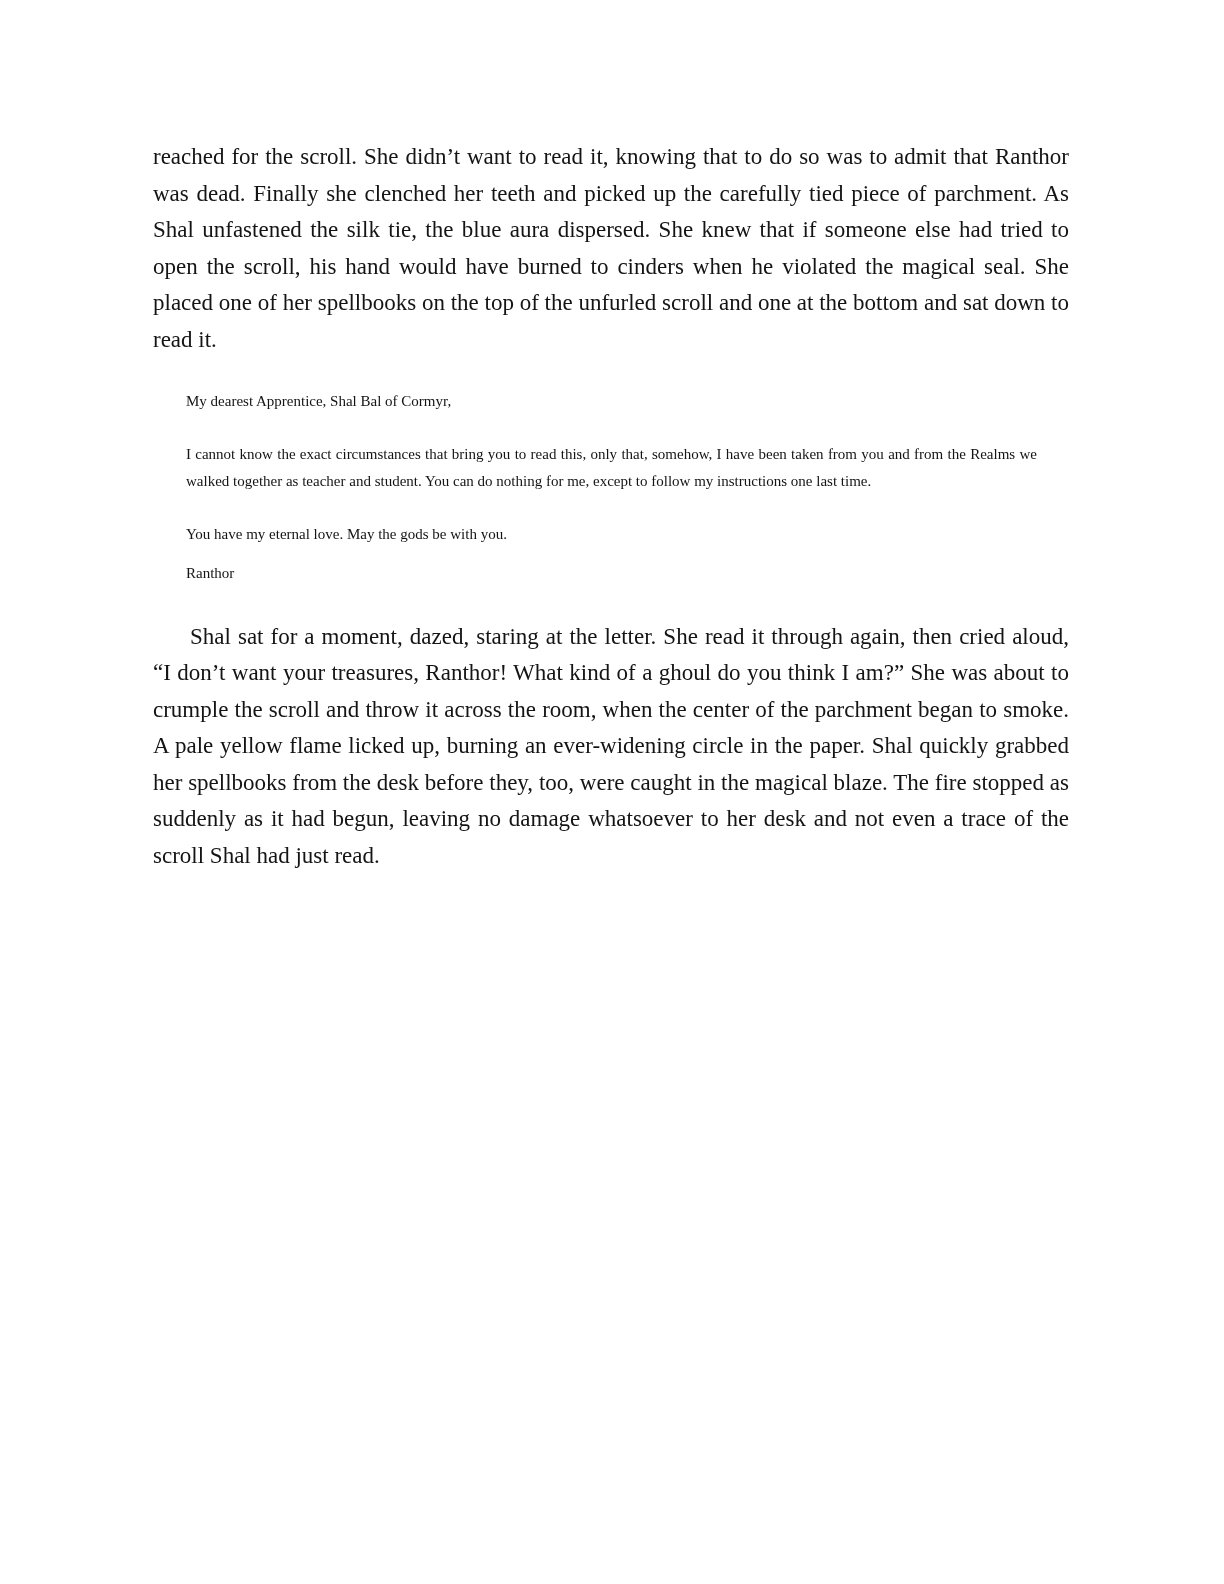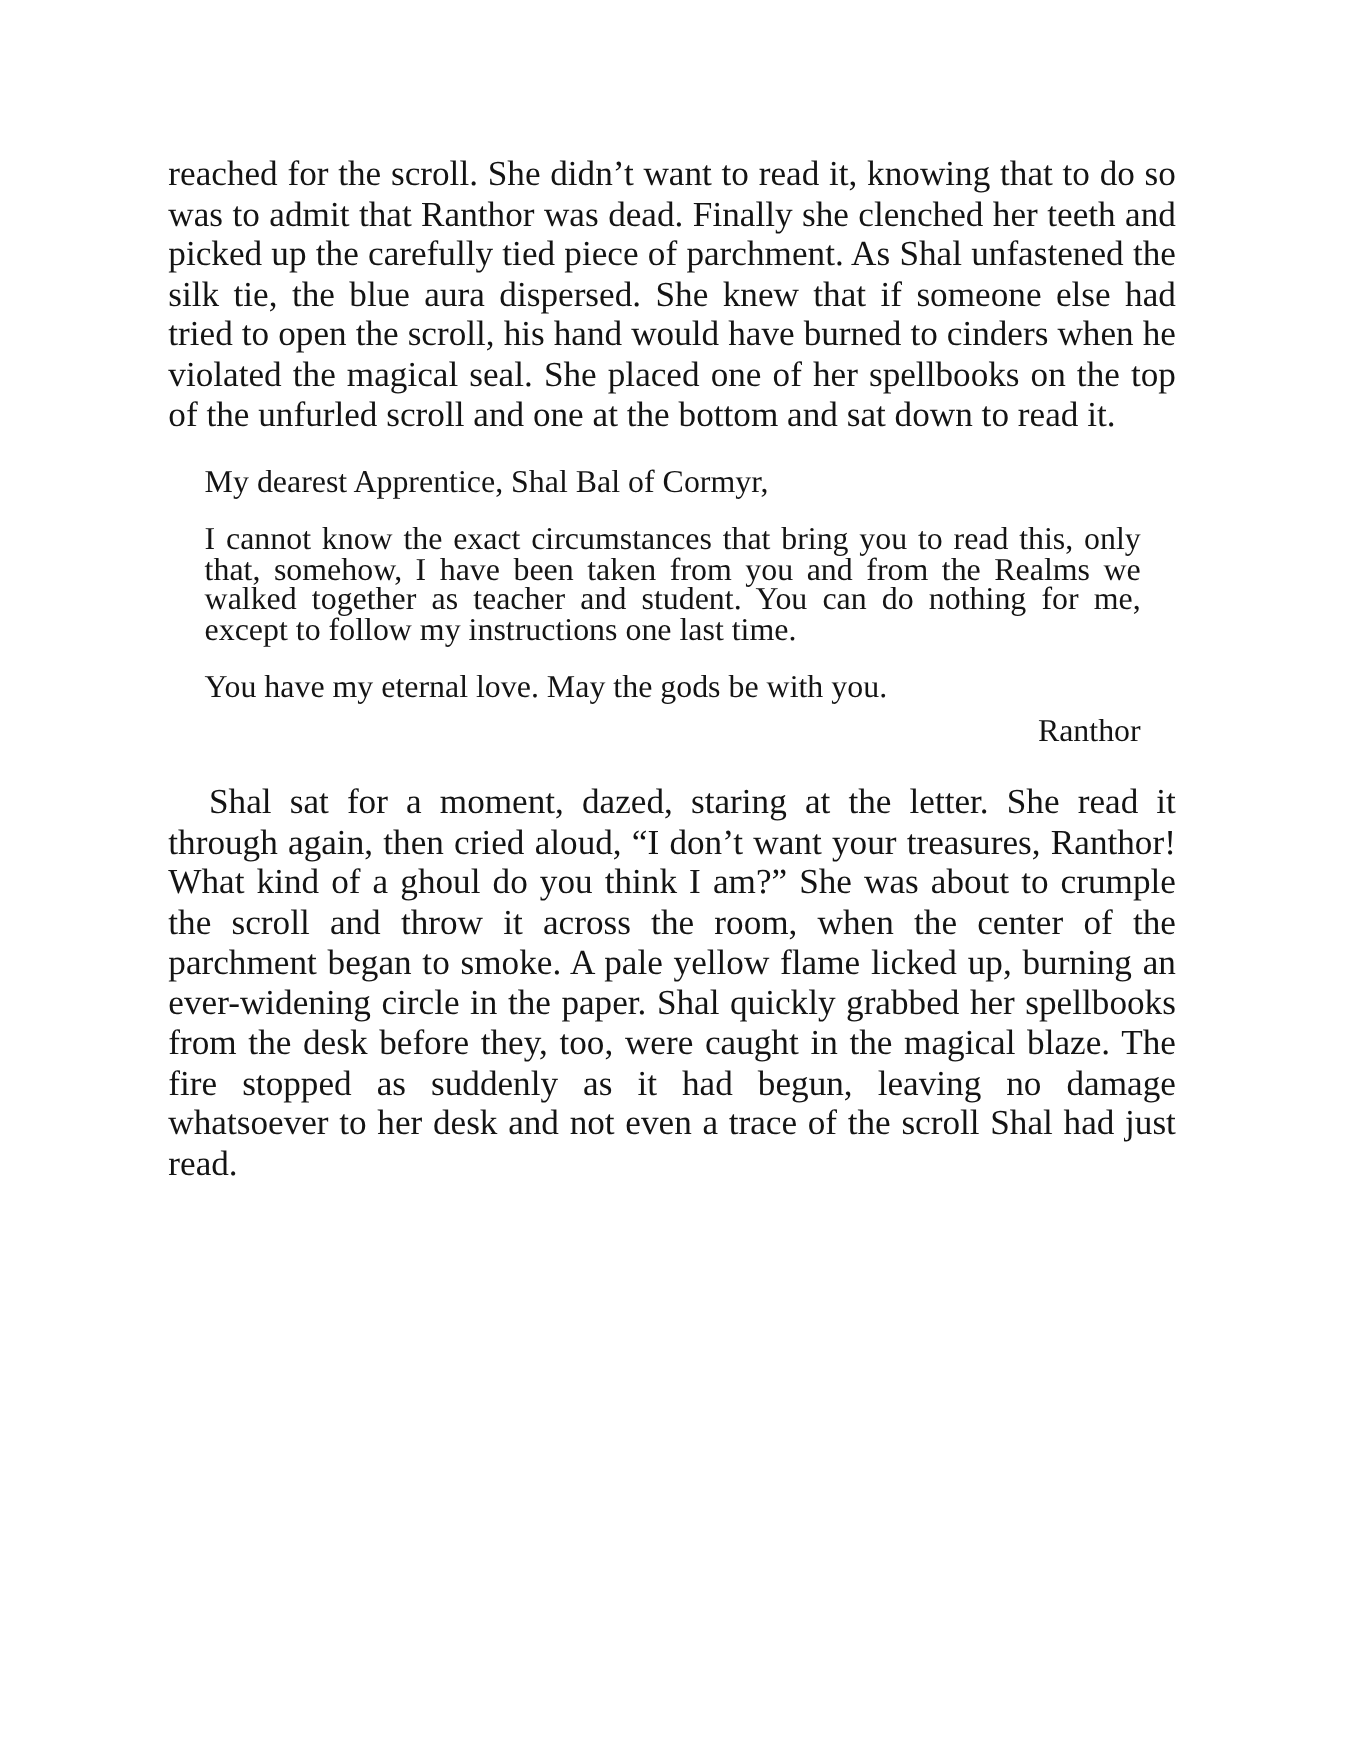--- a/index.html
+++ b/index.html
@@ -17,48 +17,48 @@
     color: #141414;
   }
   .content {
     position: absolute;
     left: 153px;
     top: 139px;
     width: 916px;
   }
   .body-para {
     margin: 0;
-    font-size: 32px;
+    font-size: 23px;
     line-height: 36.5px;
     text-align: justify;
     color: #141414;
   }
   .body-para.indent {
     text-indent: 37px;
   }
   .letter {
     margin: 30px 32px 31px 33px;
   }
   .letter p {
     margin: 0 0 25px 0;
-    font-size: 29px;
+    font-size: 15px;
     line-height: 27.5px;
     text-align: justify;
     color: #141414;
   }
   .letter p.salutation {
     text-align: left;
   }
   .letter p.closing {
     margin-bottom: 12px;
     text-align: left;
   }
   .letter p.signature {
     margin: 8px 0 0 0;
-    text-align: right;
+    text-align: left;
   }
 </style>
 </head>
 <body>
 
 <div class="page">
   <div class="content">
 
     <p class="body-para">reached for the scroll. She didn’t want to read it, knowing that to do so was to admit that Ranthor was dead. Finally she clenched her teeth and picked up the carefully tied piece of parchment. As Shal unfastened the silk tie, the blue aura dispersed. She knew that if someone else had tried to open the scroll, his hand would have burned to cinders when he violated the magical seal. She placed one of her spellbooks on the top of the unfurled scroll and one at the bottom and sat down to read it.</p>
 

